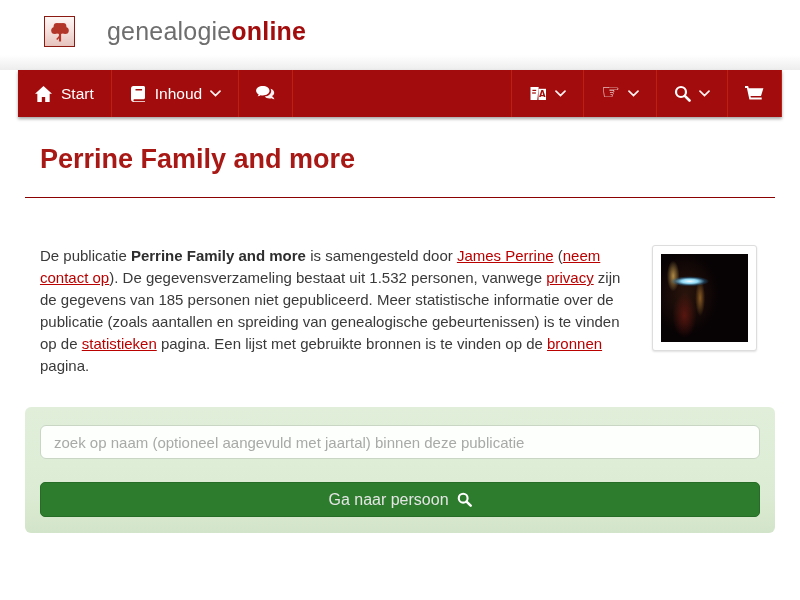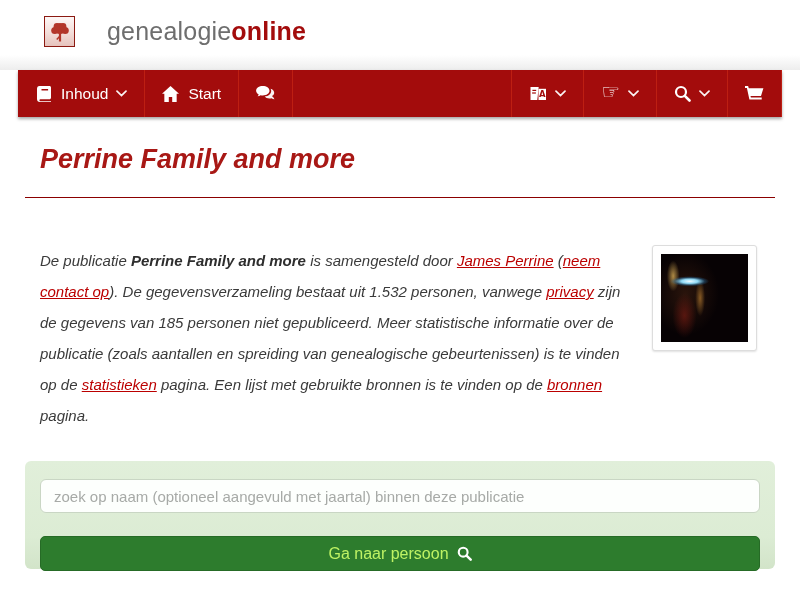--- a/index.html
+++ b/index.html
@@ -26,54 +26,54 @@
     font-size: 15.5px; white-space: nowrap; }
   .nav-spacer { flex: 1; border-right: 1px solid var(--nav_separator, #bd1f12); }
   .nav-label:empty { display: none; }
   .icon { display: inline-flex; align-items: center; justify-content: center; line-height: 1; }
   .icon svg { display: block; }
   .chev { opacity: 0.95; margin-left: -1px; }
   .hand-glyph { font-size: 21px; line-height: 1; transform: translateY(-1px);
     font-family: "DejaVu Sans", sans-serif; }
 
   
-  .content { margin: 0 25px; font-style: italic; }
+  .content { margin: 0 25px; }
   .page-title { color: var(--title_red, #a81815); font-size: 27px; font-weight: bold;
     margin: 27px 15px 0 15px; }
   .title-rule { border: none; border-top: 1px solid var(--rule_red, #8b0000); margin: 22px 0 0 0; }
 
   .intro-row { display: flex; margin-top: 47px; }
-  .intro-paragraph { width: 588px; margin-left: 15px; font-size: 15px; line-height: 31px;
+  .intro-paragraph { width: 588px; margin-left: 15px; font-size: 15px; line-height: 22px;
     color: var(--text_color, #3a3a3a); }
   .intro-paragraph a { color: var(--link_red, #bb0000); text-decoration: underline; }
   .intro-paragraph b { color: #2e2e2e; }
 
   .photo-card { margin-left: auto; margin-right: 18px; width: 105px; height: 106px;
     background: #fff; border: 1px solid #ddd; border-radius: 3px;
     box-shadow: 0 1px 2px rgba(0,0,0,0.12); padding: 8px; cursor: pointer; align-self: flex-start; }
   .photo-img { width: 87px; height: 88px;
     background:
       radial-gradient(ellipse 27px 7px at 33% 31%, #f2fbff 0%, #8fd9f6 30%, rgba(40,110,160,0.45) 55%, rgba(0,0,0,0) 72%),
       radial-gradient(ellipse 9px 22px at 14% 25%, rgba(200,160,80,0.85), rgba(0,0,0,0) 70%),
       radial-gradient(ellipse 7px 26px at 45% 50%, rgba(170,115,45,0.75), rgba(0,0,0,0) 70%),
       radial-gradient(ellipse 16px 30px at 27% 70%, rgba(130,30,20,0.6), rgba(0,0,0,0) 75%),
       radial-gradient(ellipse 42px 52px at 28% 45%, rgba(70,35,18,0.55), rgba(0,0,0,0) 80%),
       #070204; }
 
   
-  .search-panel { margin: 30px 25px 0 25px; height: 108px; border-radius: 6px;
+  .search-panel { margin: 30px 25px 0 25px; height: 126px; border-radius: 6px;
     background: linear-gradient(180deg, #e1efda 0%, var(--panel_green, #dcecd4) 70%, #d2e4c9 100%);
     padding: 18px 15px 16px 15px; }
   .search-input { width: 100%; height: 34px; border: 1px solid #c9d6c4; border-radius: 6px;
     background: #fdfffd; padding: 0 13px; font-size: 15px; color: #444; outline: none;
     font-family: "Liberation Sans", sans-serif; }
   .search-input::placeholder { color: #a7aaa7; }
   .go-button { margin-top: 23px; width: 100%; height: 35px; border-radius: 5px;
     border: 1px solid #266b26; background: var(--button_green, #2d7c2d);
-    color: #bef264; font-size: 16px; cursor: pointer; display: flex; align-items: center;
+    color: #e5e5e5; font-size: 16px; cursor: pointer; display: flex; align-items: center;
     justify-content: center; gap: 8px; font-family: "Liberation Sans", sans-serif; }
 </style>
 </head>
 <body>
 
 <div class="header">
   <div class="logo-box">
     <span class="icon">
       <svg width="24" height="24" viewBox="0 0 24 24">
         <g fill="#b3362a">
@@ -89,39 +89,39 @@
     </span>
   </div>
   <div class="wordmark"><span class="g1">genealogie</span><span class="g2">online</span></div>
 </div>
 <div class="header-shadow"></div>
 
 <nav class="nav">
 
   <a class="nav-item">
     <span class="icon">
+      <svg width="17" height="16" viewBox="0 0 16 15">
+          <path fill="#fff" d="M8 0 0 7.2h2.2V15h4.2v-4.6h3.2V15h4.2V7.2H16z"></path>
+        </svg>
+    </span>
+    <span class="nav-label">Start</span>
+  </a>
+
+  <a class="nav-item">
+    <span class="icon">
       <svg width="17" height="16" viewBox="0 0 17 16">
           <path fill="#fff" d="M5.2 0h9.3c.8 0 1.5.7 1.5 1.5v10.3c0 .8-.7 1.5-1.5 1.5H5.4a1 1 0 0 0 0 2h9.1c.5 0 1-.1 1.4-.4V16H5a3 3 0 0 1-3-3V3a3 3 0 0 1 3.2-3zm1.3 3v1.6h6.6V3z"></path>
         </svg>
     </span>
     <span class="nav-label">Inhoud</span>
     <span class="icon chev">
       <svg width="11" height="7" viewBox="0 0 11 7">
           <path d="M1 1.2 5.5 5.6 10 1.2" fill="none" stroke="#fff" stroke-width="1.7" stroke-linecap="round"></path>
         </svg>
     </span>
-  </a>
-
-  <a class="nav-item">
-    <span class="icon">
-      <svg width="17" height="16" viewBox="0 0 16 15">
-          <path fill="#fff" d="M8 0 0 7.2h2.2V15h4.2v-4.6h3.2V15h4.2V7.2H16z"></path>
-        </svg>
-    </span>
-    <span class="nav-label">Start</span>
   </a>
 
   <a class="nav-item">
     <span class="icon">
       <svg width="19" height="15" viewBox="0 0 19 15">
         <path fill="#fff" d="M6.8 0C3.1 0 .1 2.1.1 4.7c0 1.5 1 2.9 2.6 3.7-.2.7-.6 1.3-1.1 1.8 1.1 0 2.2-.4 3-1 .7.1 1.4.2 2.2.2 3.7 0 6.7-2.1 6.7-4.7S10.5 0 6.8 0z"></path>
         <path fill="#fff" d="M15.9 10.1c1.4-.8 2.3-2 2.3-3.4 0-1.8-1.5-3.4-3.7-4 .4.7.7 1.4.7 2.2 0 2.9-2.9 5.2-6.5 5.5.9 1.2 2.7 2 4.8 2 .7 0 1.4-.1 2.1-.2.8.6 1.9 1 3 1-.5-.5-.9-1.1-1.1-1.8z" opacity="0.95"></path>
       </svg>
     </span>
 

